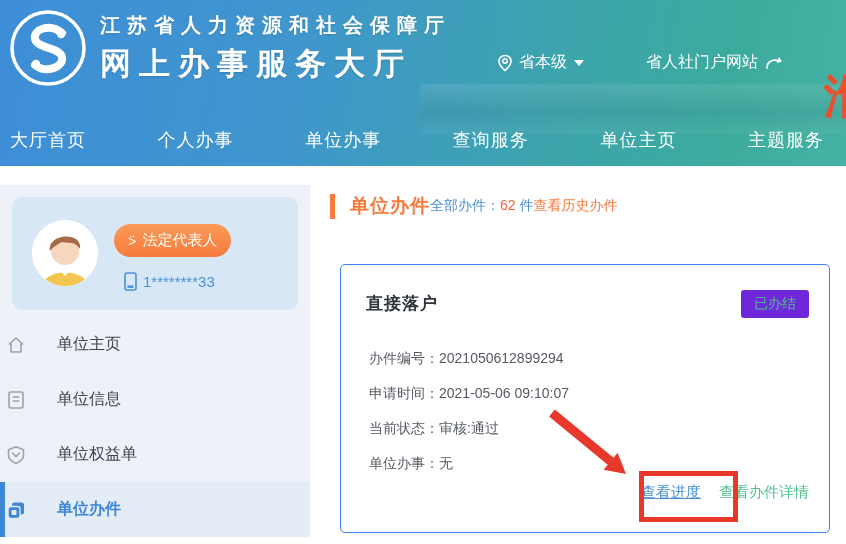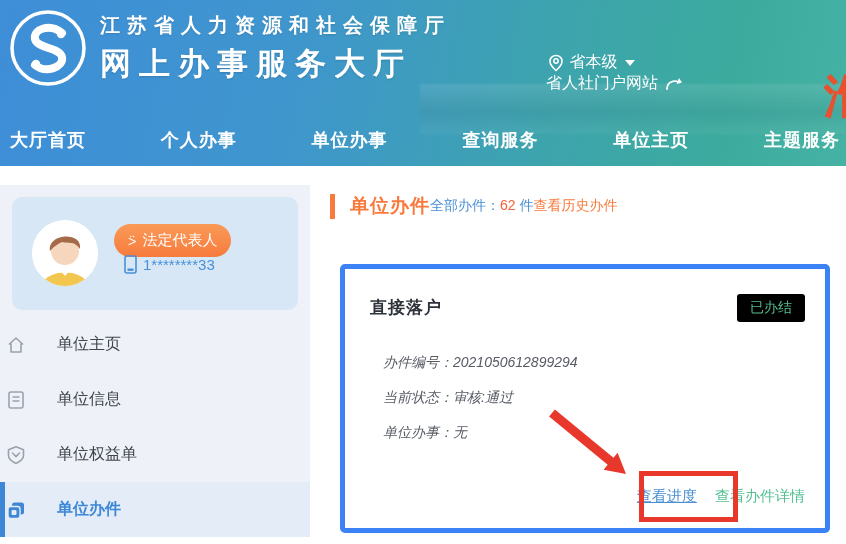--- a/index.html
+++ b/index.html
@@ -11,66 +11,66 @@
   .header { position:absolute; top:0; left:0; width:846px; height:166px; overflow:hidden;
             background:linear-gradient(100deg,#3e8ed8 0%,#3f96cd 35%,#3da4ad 65%,#3cab9e 85%,#45b2a4 100%); }
   .header-scene { position:absolute; left:420px; top:84px; width:426px; height:50px;
             background:linear-gradient(180deg,rgba(255,255,255,0.10),rgba(70,130,140,0.18) 55%,rgba(255,255,255,0.05));
             filter:blur(1px); }
   .header-top { position:absolute; top:8px; left:12px; display:flex; align-items:center; }
   .logo { width:80px; height:80px; margin-left:-4px; }
   .titles { margin-left:12px; color:#fff; }
   .org-name { font-size:20px; letter-spacing:7px; font-weight:bold; text-shadow:0 1px 2px rgba(0,0,0,0.12); }
   .hall-name { font-size:31px; font-weight:bold; letter-spacing:8px; margin-top:4px; text-shadow:0 1px 2px rgba(0,0,0,0.15); }
-  .header-right { position:absolute; top:52px; left:497px; display:flex; align-items:center; color:#fff;flex-direction:column; }
+  .header-right { position:absolute; top:52px; left:497px; display:flex; align-items:center; color:#fff; }
   .region { display:flex; align-items:center; font-size:16px; cursor:pointer; }
   .region .caret { width:0; height:0; border-left:5px solid transparent; border-right:5px solid transparent;
                    border-top:6px solid #fff; margin-left:7px; }
-  .portal { display:flex; align-items:center; font-size:16px; margin-left:49px; cursor:pointer; }
+  .portal { display:flex; align-items:center; font-size:16px; margin-left:62px; cursor:pointer; }
   .icon-svg { display:inline-block; vertical-align:middle; }
   .edge-watermark { position:absolute; top:66px; right:-24px; font-size:46px; font-weight:bold; color:#e8502e;
                     text-shadow:0 0 1px #e8502e; }
 
   
   .nav { position:absolute; bottom:0; left:0; width:846px; height:46px; display:flex;
-         align-items:center; justify-content:space-between; padding:0 6px 6px 10px;font-weight:bold; }
+         align-items:center; justify-content:space-between; padding:0 22px 6px 10px; }
   .nav-item { color:#fff; font-size:18px; letter-spacing:1px; cursor:pointer; white-space:nowrap; }
 
   
   .sidebar { position:absolute; top:185px; left:0; width:310px; height:347px; background:#eef1f7; }
   .user-card { position:absolute; top:12px; left:12px; width:286px; height:113px; background:#d7e7f6; border-radius:10px; }
   .avatar { position:absolute; left:20px; top:23px; width:66px; height:66px; border-radius:50%;
             background:#fff; overflow:hidden; }
   .legal-badge { position:absolute; left:102px; top:27px; height:33px; display:flex; align-items:center;
                  background:linear-gradient(180deg,#fa9a57,#f77b3d); color:#fff; font-size:15px;
                  padding:0 14px; border-radius:17px; }
   .legal-badge .b-icon { margin-right:6px; font-size:14px; }
-  .phone-row { position:absolute; left:112px; top:58px; display:flex; align-items:center;
+  .phone-row { position:absolute; left:112px; top:75px; display:flex; align-items:center;
                color:#4a90d9; font-size:15px; }
   .phone-row .p-icon { margin-right:6px; }
   .menu { position:absolute; top:132px; left:0; width:310px; }
   .menu-item { height:55px; display:flex; align-items:center; cursor:pointer;
                border-left:5px solid transparent; color:#3f454d; font-size:16px; }
   .menu-item .m-icon { width:22px; height:22px; margin-right:30px; display:flex; align-items:center; justify-content:center; }
   .menu-item.active { background:#e4ecf8; border-left-color:#3e86d6; color:#3e86d6; font-weight:bold; }
 
   
   .section-header { position:absolute; top:193px; left:330px; display:flex; align-items:center; }
   .orange-bar { width:5px; height:25px; background:#f87a3d; }
   .section-title { color:#f87a3d; font-size:19px; font-weight:bold; margin-left:15px; letter-spacing:1px; }
   .stats { font-size:14px; color:#4a8fd4; }
   .stats .count { color:#f4623c; }
   .history-link { font-size:14px; color:#f87a3d; cursor:pointer; }
 
   .card { position:absolute; left:340px; top:264px; width:490px; height:269px; background:#fff;
-          border:5px solid #3b82f6; border-radius:5px; }
+          border:1px solid #3b82f6; border-radius:5px; }
   .card-title { position:absolute; left:25px; top:27px; font-size:17px; font-weight:bold; color:#2e323a; letter-spacing:1px; }
-  .status-badge { position:absolute; right:20px; top:25px; background:#000000; color:#55bd8e;
+  .status-badge { position:absolute; right:20px; top:25px; background:#6d28d9; color:#55bd8e;
                   font-size:14px; padding:5px 13px; border-radius:3px; }
-  .fields { position:absolute; left:38px; top:76px; font-size:14px; color:#565b63;font-style:italic; }
+  .fields { position:absolute; left:28px; top:76px; font-size:14px; color:#565b63; }
   .field-row { height:35px; line-height:35px; }
   .links { position:absolute; right:20px; top:218px; font-size:15px; }
   .progress-link { color:#4a8fd4; text-decoration:underline; cursor:pointer; }
   .detail-link { color:#53c192; margin-left:14px; cursor:pointer; }
 
   
   .anno-rect { position:absolute; left:639px; top:471px; width:99px; height:51px;
                border:5px solid #e8382c; background:transparent; }
   .anno-arrow { position:absolute; left:546px; top:408px; width:90px; height:75px; }
 </style>
@@ -195,20 +195,21 @@
     <div class="section-title">单位办件</div>
     <div class="stats"><span>全部办件：</span><span class="count">62</span><span> 件</span></div>
     <div class="history-link">查看历史办件</div>
   </div>
 
   <div class="card">
     <div class="card-title">直接落户</div>
     <div class="status-badge">已办结</div>
     <div class="fields">
       <div class="field-row"><span>办件编号：</span><span>2021050612899294</span></div>
+      <div class="field-row"><span>申请时间：</span><span>2021-05-06 09:10:07</span></div>
       <div class="field-row"><span>当前状态：</span><span>审核:通过</span></div>
       <div class="field-row"><span>单位办事：</span><span>无</span></div>
     </div>
     <div class="links">
       <span class="progress-link">查看进度</span>
       <span class="detail-link">查看办件详情</span>
     </div>
   </div>
 
   <svg class="anno-arrow" viewBox="0 0 90 75">

